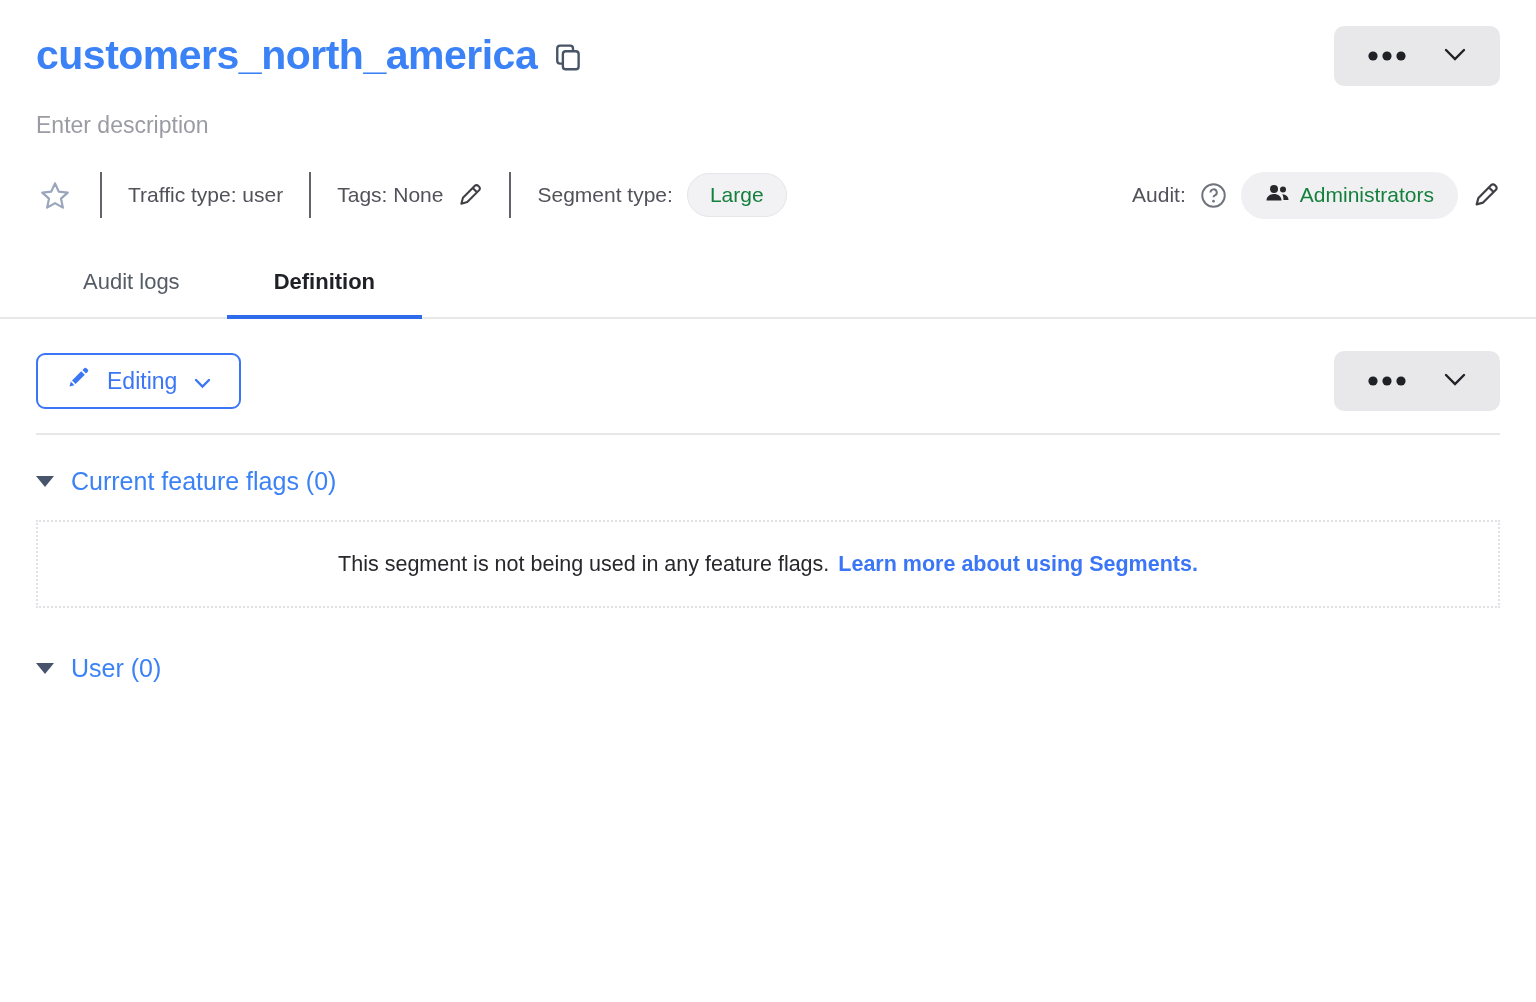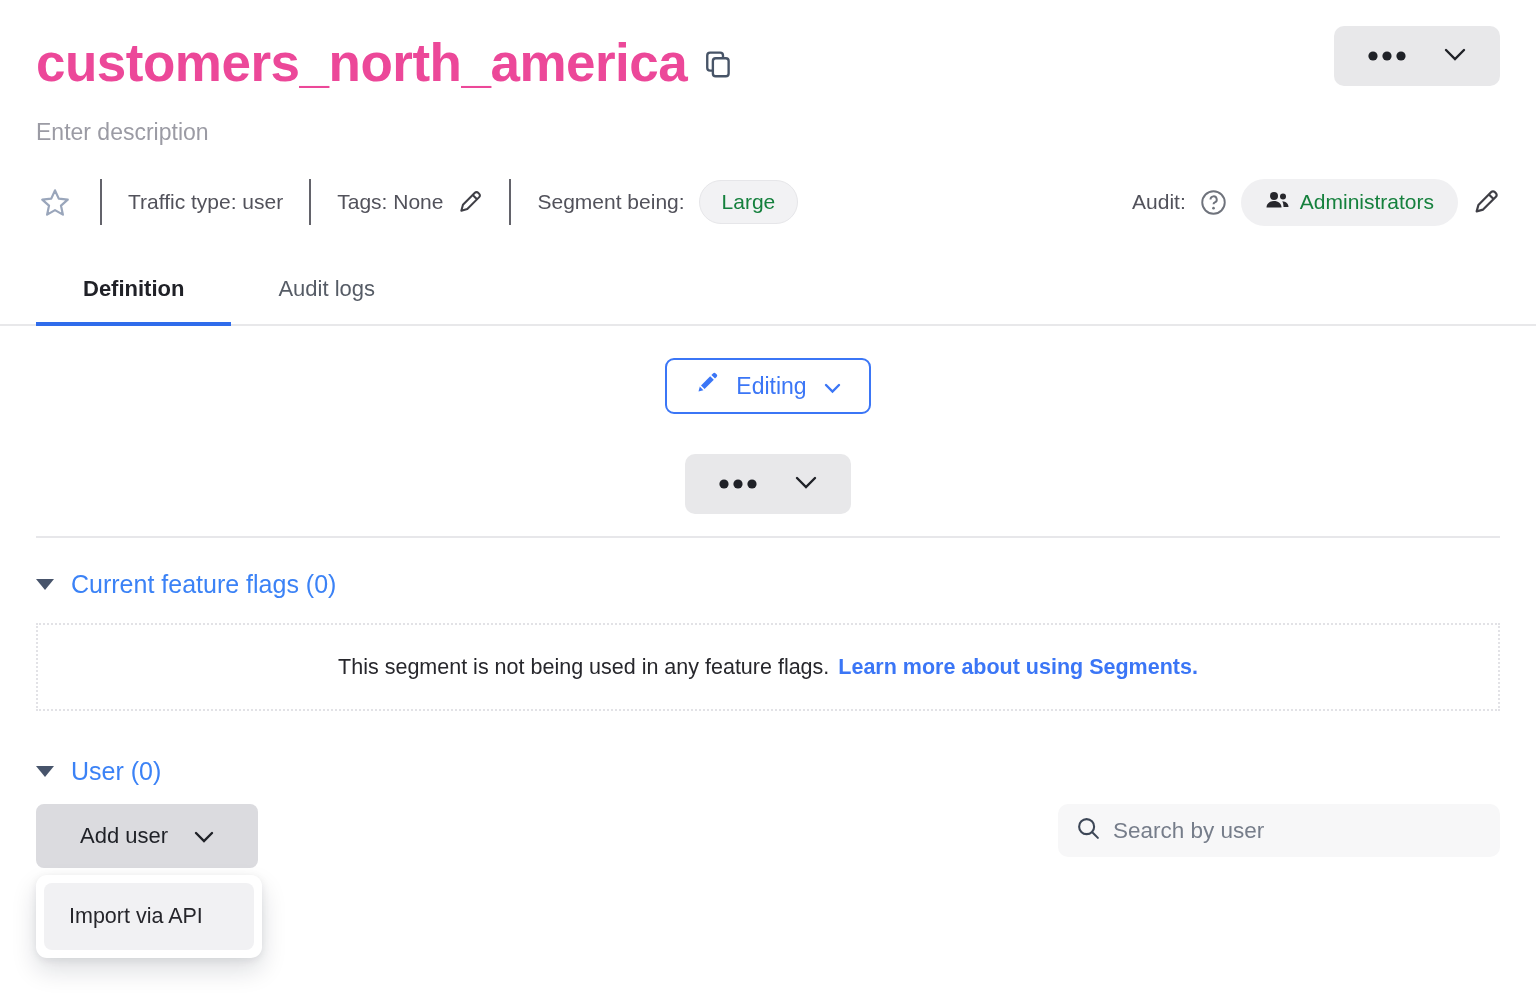--- a/index.html
+++ b/index.html
@@ -8,21 +8,21 @@
     font-family: "Liberation Sans", "DejaVu Sans", sans-serif;
     color: #232329;
     overflow: hidden;
   }
   .page { padding: 26px 36px 0 36px; position: relative; }
 
   
   .title-row { display: flex; align-items: flex-start; justify-content: space-between; }
   .title-group { display: flex; align-items: center; gap: 18px; padding-top: 6px; }
   h1.title {
-    font-size: 53px; font-weight: 700; letter-spacing: -0.5px; color: #ec4899;
+    font-size: 41px; font-weight: 700; letter-spacing: -0.5px; color: #3b82f6;
   }
   .copy-icon { display: inline-flex; margin-top: 4px; }
   .btn-more {
     width: 166px; height: 60px; border-radius: 10px; background: #e8e8ea;
     border: none; display: flex; align-items: center; justify-content: center; gap: 34px;
     cursor: pointer;
   }
   .description { margin-top: 26px; font-size: 23px; color: #9b9ba4; }
 
   
@@ -52,21 +52,21 @@
     margin: 34px -36px 0 -36px; padding: 0 36px; display: flex;
     border-bottom: 2px solid #e8e8ea;
   }
   .tab {
     font-size: 22px; padding: 14px 47px 20px 47px; color: #565c66; cursor: pointer;
     margin-bottom: -2px; border-bottom: 4px solid transparent; font-weight: 500;
   }
   .tab.active { color: #202127; font-weight: 700; border-bottom-color: #2f6ceb; }
 
   
-  .toolbar { margin-top: 32px; display: flex; align-items: center; gap: 20px; flex-direction: column; }
+  .toolbar { margin-top: 32px; display: flex; align-items: center; gap: 20px; }
   .btn-editing {
     height: 56px; padding: 0 28px; border: 2px solid #3b76f6; border-radius: 9px; background: #fff;
     color: #3b76f6; font-size: 23px; font-weight: 500; display: flex; align-items: center; gap: 17px;
     cursor: pointer; font-family: inherit;
   }
   .toolbar-spacer { flex: 1; }
   .btn-export {
     height: 54px; padding: 0 38px; border: none; border-radius: 8px; background: #f1f1f3;
     color: #a7a7ad; font-size: 22px; font-weight: 600; cursor: default; font-family: inherit;
   }
@@ -162,21 +162,21 @@
       <span>Tags: None</span>
       <span class="icon-btn">
         <svg width="26" height="26" viewBox="0 0 24 24" fill="none" stroke="#3f3f46" stroke-width="1.9" stroke-linejoin="round">
           <path d="M4 20 L5.5 14.5 L16.5 3.5 A2.1 2.1 0 0 1 19.5 3.5 L20.5 4.5 A2.1 2.1 0 0 1 20.5 7.5 L9.5 18.5 Z"></path>
           <path d="M14.5 5.5 L18.5 9.5"></path>
         </svg>
       </span>
     </span>
     <span class="meta-divider"></span>
     <span class="meta-item">
-      <span>Segment being:</span>
+      <span>Segment type:</span>
       <span class="pill">Large</span>
     </span>
 
     <span class="meta-right">
       <span class="owners-label">Audit:</span>
       <span class="icon-btn">
         <svg width="27" height="27" viewBox="0 0 24 24" fill="none" stroke="#6f737c" stroke-width="1.7">
           <circle cx="12" cy="12" r="10"></circle>
           <path d="M9.3 9.3 a2.8 2.8 0 1 1 3.9 2.6 c-.8.35 -1.2.9 -1.2 1.7"></path>
           <circle cx="12" cy="17" r="1.15" fill="#6f737c" stroke="none"></circle>
@@ -197,22 +197,22 @@
         <svg width="28" height="28" viewBox="0 0 24 24" fill="none" stroke="#3f3f46" stroke-width="1.9" stroke-linejoin="round">
           <path d="M4 20 L5.5 14.5 L16.5 3.5 A2.1 2.1 0 0 1 19.5 3.5 L20.5 4.5 A2.1 2.1 0 0 1 20.5 7.5 L9.5 18.5 Z"></path>
           <path d="M14.5 5.5 L18.5 9.5"></path>
         </svg>
       </span>
     </span>
   </div>
 
 
   <div class="tabs">
+    <div class="tab">Audit logs</div>
     <div class="tab active">Definition</div>
-    <div class="tab">Audit logs</div>
   </div>
 
   <div class="toolbar">
     <button class="btn-editing">
       <span>
         <svg width="24" height="24" viewBox="0 0 24 24" fill="#3b76f6">
           <path d="M3.5 20.5 L4.8 15.6 L8.4 19.2 Z"></path>
           <path d="M6 14.4 L15.2 5.2 L18.8 8.8 L9.6 18 Z"></path>
           <path d="M16.4 4 L18 2.4 a1.9 1.9 0 0 1 2.7 0 l0.9 0.9 a1.9 1.9 0 0 1 0 2.7 L20 7.6 Z"></path>
         </svg>
@@ -250,38 +250,14 @@
   <div class="dotted-box">
     <span>This segment is not being used in any feature flags.</span>
     <a>Learn more about using Segments.</a>
   </div>
 
   <div class="section-heading user">
     <span class="caret-down"></span>
     <span>User (0)</span>
   </div>
 
-  <div class="user-toolbar">
-    <div class="add-user-wrap">
-      <button class="btn-add-user">
-        <span>Add user</span>
-        <span>
-          <svg width="20" height="12" viewBox="0 0 20 12" fill="none" stroke="#1f2127" stroke-width="2.4" stroke-linecap="round">
-              <path d="M2 2 L10 10 L18 2"></path>
-            </svg>
-        </span>
-      </button>
-      <div class="dropdown">
-        <div class="dropdown-item">Import via API</div>
-      </div>
-    </div>
-    <div class="search-box">
-      <span>
-        <svg width="25" height="25" viewBox="0 0 24 24" fill="none" stroke="#3d4757" stroke-width="2">
-          <circle cx="10.2" cy="10.2" r="7.2"></circle>
-          <path d="M15.6 15.6 L21 21" stroke-linecap="round"></path>
-        </svg>
-      </span>
-      <input type="text" placeholder="Search by user" style="">
-    </div>
-  </div>
 
 </div>
 
 </body></html>

